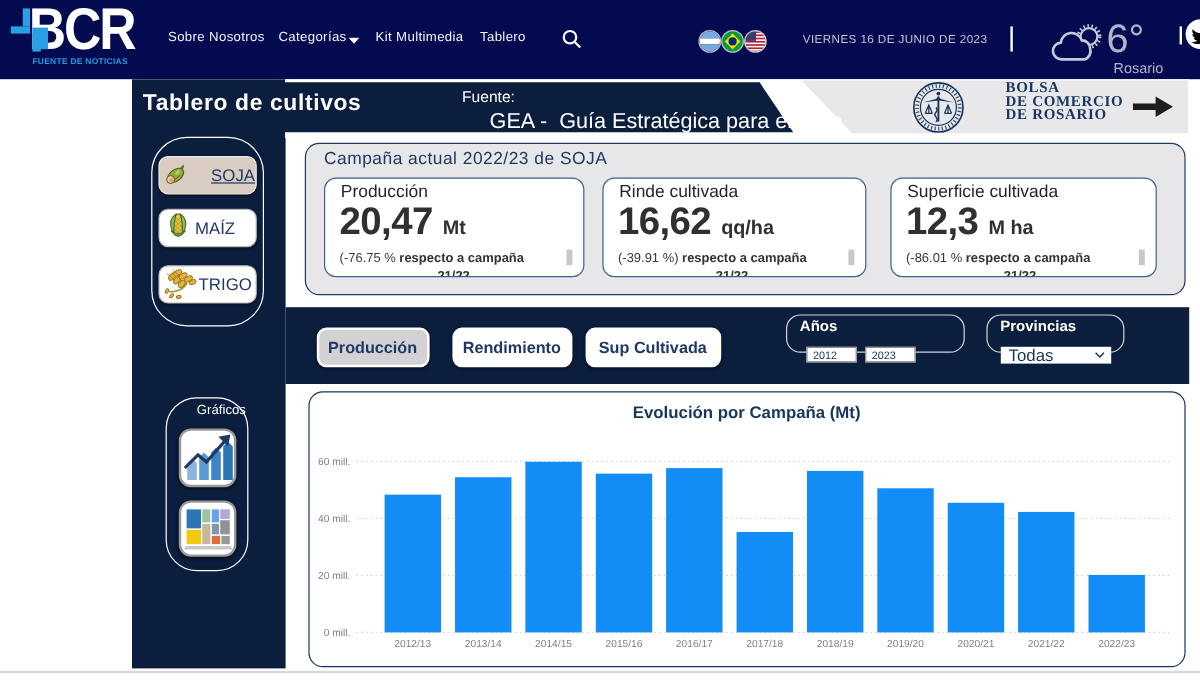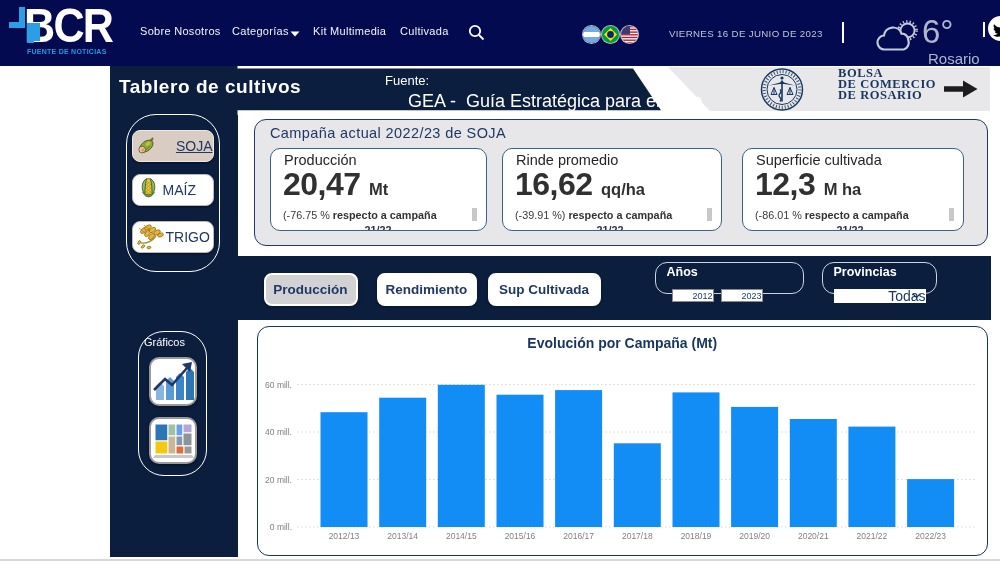--- a/index.html
+++ b/index.html
@@ -11,21 +11,21 @@
   .navlink { position:absolute; top:25px; color:#f2f3f8; font-size:11px; letter-spacing:.3px; }
   #logo-bcr { position:absolute; left:24px; top:-3px; color:#fff; font-weight:bold;
      font-size:49px; letter-spacing:-2px; transform:scaleX(.88); transform-origin:left; }
   .logoblue { position:absolute; background:#2a9fe5; }
   #fuente-not { position:absolute; left:27px; top:47.5px; color:#1e9de3; font-weight:bold;
      font-size:7px; letter-spacing:.25px; }
   .flag { position:absolute; top:26px; width:17px; height:17px; border-radius:50%; overflow:hidden; box-shadow:0 0 0 1px #b8bcc8; }
   #date { position:absolute; left:669px; top:27.5px; color:#c2c6d4; font-size:9.7px; letter-spacing:.35px; }
   #sep1 { position:absolute; left:842px; top:22px; width:2px; height:21px; background:#fff; }
   #temp { position:absolute; left:922px; top:13px; color:#aeb6cd; font-size:33px; }
-  #rosario { position:absolute; left:928px; top:50px; color:#aeb6cd; font-size:15px; }
+  #rosario { position:absolute; left:928px; top:50px; color:#aeb6cd; font-size:12px; }
   #twc { position:absolute; left:988px; top:16px; width:25px; height:25px; border-radius:50%; background:#fff; }
   
   #side { left:110px; top:66px; width:127.5px; height:491px; background:#0b1e3e; }
   #hdrwrap { left:110px; top:66px; width:881px; height:49px; }
   #tablero { position:absolute; left:119px; top:75.5px; color:#fff; font-weight:bold; font-size:19px;
      letter-spacing:.55px; }
   #fuente1 { position:absolute; left:385px; top:73px; color:#fff; font-size:13px; }
   #fuente2 { position:absolute; left:408px; top:91px; color:#fff; font-size:18px; }
   #bolsatxt { position:absolute; left:815px; top:67.5px; color:#17355e; font-weight:bold;
      font-family:"Liberation Serif", serif; font-size:12.5px; line-height:11.4px; letter-spacing:.55px;margin-left:23px;}
@@ -42,21 +42,21 @@
   .card .note { position:absolute; left:12px; top:58.5px; width:190px; font-size:10.8px; color:#3a3a3a;
       line-height:15px; text-align:left; }
   .card .note b { color:#333; }
   .card .note .l2 { display:block; text-align:center; }
   .card .sb { position:absolute; right:9px; top:59px; width:5px; height:13px; background:#c8c8c8; }
   
   #band2 { left:237.5px; top:255.5px; width:753px; height:64.5px; background:#0b1e3e; }
   .mbtn { position:absolute; top:17px; height:33px; border-radius:8px; background:#fff;
       border:2px solid #fff; color:#1f3864; font-weight:bold; font-size:13.5px;
       display:flex; align-items:center; justify-content:center; box-shadow:0 1px 3px rgba(0,0,0,.4);}
-  .slicer { position:absolute; top:6px; height:32px; border:1.5px solid #cdd4e0; border-radius:12px;text-align:right; }
+  .slicer { position:absolute; top:6px; height:32px; border:1.5px solid #cdd4e0; border-radius:12px; }
   .slicer .lab { position:absolute; left:11px; top:2px; color:#fff; font-weight:bold; font-size:12.5px; }
   .yrin { position:absolute; top:26px; width:42px; height:13.5px; background:#fff; border:1px solid #8a8a8a;
       color:#17365d; font-size:9px; line-height:12px; padding-left:5px; }
   
   #chartp { left:256.5px; top:326px; width:731.5px; height:229.5px; background:#fff;
       border:1.5px solid #17365d; border-radius:12px; }
   #chartp h2 { position:absolute; width:100%; text-align:center; top:8px; font-size:14px; color:#17365d; }
   
   .outline { position:absolute; border:1.5px solid #fff; border-radius:30px; }
   .sbtn { position:absolute; left:131.5px; width:82px; height:32px; background:#fff;
@@ -74,21 +74,21 @@
   <div class="logoblue" style="left:9px;   top:21.5px;width:15.5px;height:6.5px;"></div>
   <div class="logoblue" style="left:26.5px;top:23px;  width:13px; height:17.5px;"></div>
   <div class="logoblue" style="left:27px;  top:28px;  width:6.5px;height:15px;"></div>
   <div id="fuente-not">FUENTE DE NOTICIAS</div>
   <span class="navlink" style="left:140px;">Sobre Nosotros</span>
   <span class="navlink" style="left:232px;">Categorías</span>
   <svg class="abs" style="left:290px;top:31px;" width="10" height="6">
       <path d="M0.5 0.5 L9.5 0.5 L5 5.5 Z" fill="#fff"></path>
     </svg>
   <span class="navlink" style="left:313px;">Kit Multimedia</span>
-  <span class="navlink" style="left:400px;">Cultivada</span>
+  <span class="navlink" style="left:400px;">Tablero</span>
   <svg class="abs" style="left:468px;top:24px;" width="17" height="17">
     <circle cx="7" cy="7" r="5.2" stroke="#fff" stroke-width="1.8" fill="none"></circle>
     <line x1="11" y1="11" x2="15.5" y2="15.5" stroke="#fff" stroke-width="1.8"></line>
   </svg>
 
   <div class="flag" style="left:583px;">
     <div style="width:100%;height:34%;background:#74acdf;"></div>
     <div style="width:100%;height:32%;background:#fff;"></div>
     <div style="width:100%;height:34%;background:#74acdf;"></div>
   </div>
@@ -159,21 +159,21 @@
 
 <div class="abs" id="panel1">
   <h2>Campaña actual 2022/23 de SOJA</h2>
   <div class="card" style="left:15px;width:217px;">
     <div class="t">Producción</div>
     <div class="big">20,47 <span class="unit">Mt</span></div>
     <div class="note">(-76.75 %<b> respecto a campaña</b><span class="l2"><b>21/22</b></span></div>
     <div class="sb"></div>
   </div>
   <div class="card" style="left:247px;width:220px;">
-    <div class="t">Rinde promedio</div>
+    <div class="t">Rinde cultivada</div>
     <div class="big">16,62 <span class="unit">qq/ha</span></div>
     <div class="note">(-39.91 %)<b> respecto a campaña</b><span class="l2"><b>21/22</b></span></div>
     <div class="sb"></div>
   </div>
   <div class="card" style="left:487px;width:222px;">
     <div class="t">Superficie cultivada</div>
     <div class="big">12,3 <span class="unit">M ha</span></div>
     <div class="note">(-86.01 %<b> respecto a campaña</b><span class="l2"><b>21/22</b></span></div>
     <div class="sb"></div>
   </div>
@@ -279,21 +279,21 @@
       <ellipse cx="3.2" cy="18.5" rx="1.2" ry="2" transform="rotate(25 3.2 18.5)"></ellipse>
       <ellipse cx="7" cy="22.5" rx="1.2" ry="2" transform="rotate(50 7 22.5)"></ellipse>
       <ellipse cx="13" cy="23.5" rx="1.2" ry="2" transform="rotate(80 13 23.5)"></ellipse>
     </g>
     <path d="M3 4 L10 10 M8 1 L14 6" stroke="#9a7414" stroke-width=".7"></path>
   </svg>
   <span style="margin-left:2px;">TRIGO</span>
 </div>
 
 <div class="outline" style="left:138px;top:331px;width:69px;height:145px;border-radius:26px;"></div>
-<div class="abs" style="left:130px;top:336px;width:69px;text-align:center;color:#fff;font-size:11px;">Gráficos</div>
+<div class="abs" style="left:150px;top:336px;width:69px;text-align:center;color:#fff;font-size:11px;">Gráficos</div>
 <div class="icbtn" style="top:356.5px;height:49px;">
   <svg width="44" height="45" viewBox="0 0 44 45">
     <path d="M5 27 L9 23 L13 27 L13 41 L5 41 Z" fill="#8ab4e0"></path>
     <path d="M15 22 L19 18 L23 22 L23 41 L15 41 Z" fill="#5b9bd5"></path>
     <path d="M25 18 L29 14 L33 18 L33 41 L25 41 Z" fill="#3d85c8"></path>
     <path d="M35 13 L39 9 L43 13 L43 41 L35 41 Z" fill="#2e75b6"></path>
     <path d="M3 31 L14 20 L21 26 L36 9" stroke="#1f3864" stroke-width="2.6" fill="none"></path>
     <path d="M31 5 L41 3 L39 13 Z" fill="#1f3864"></path>
   </svg>
 </div>

